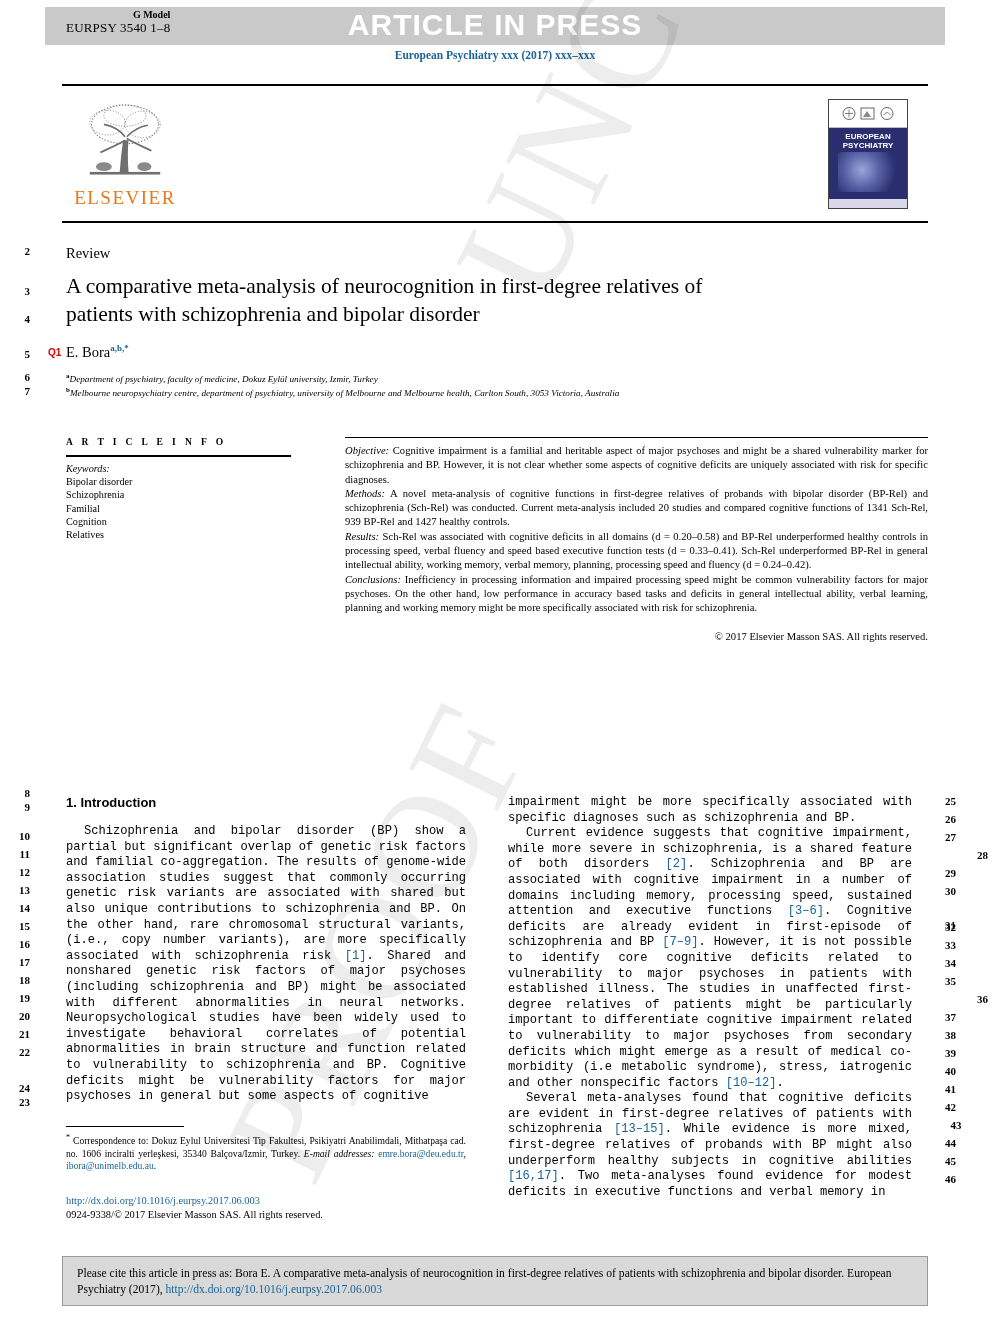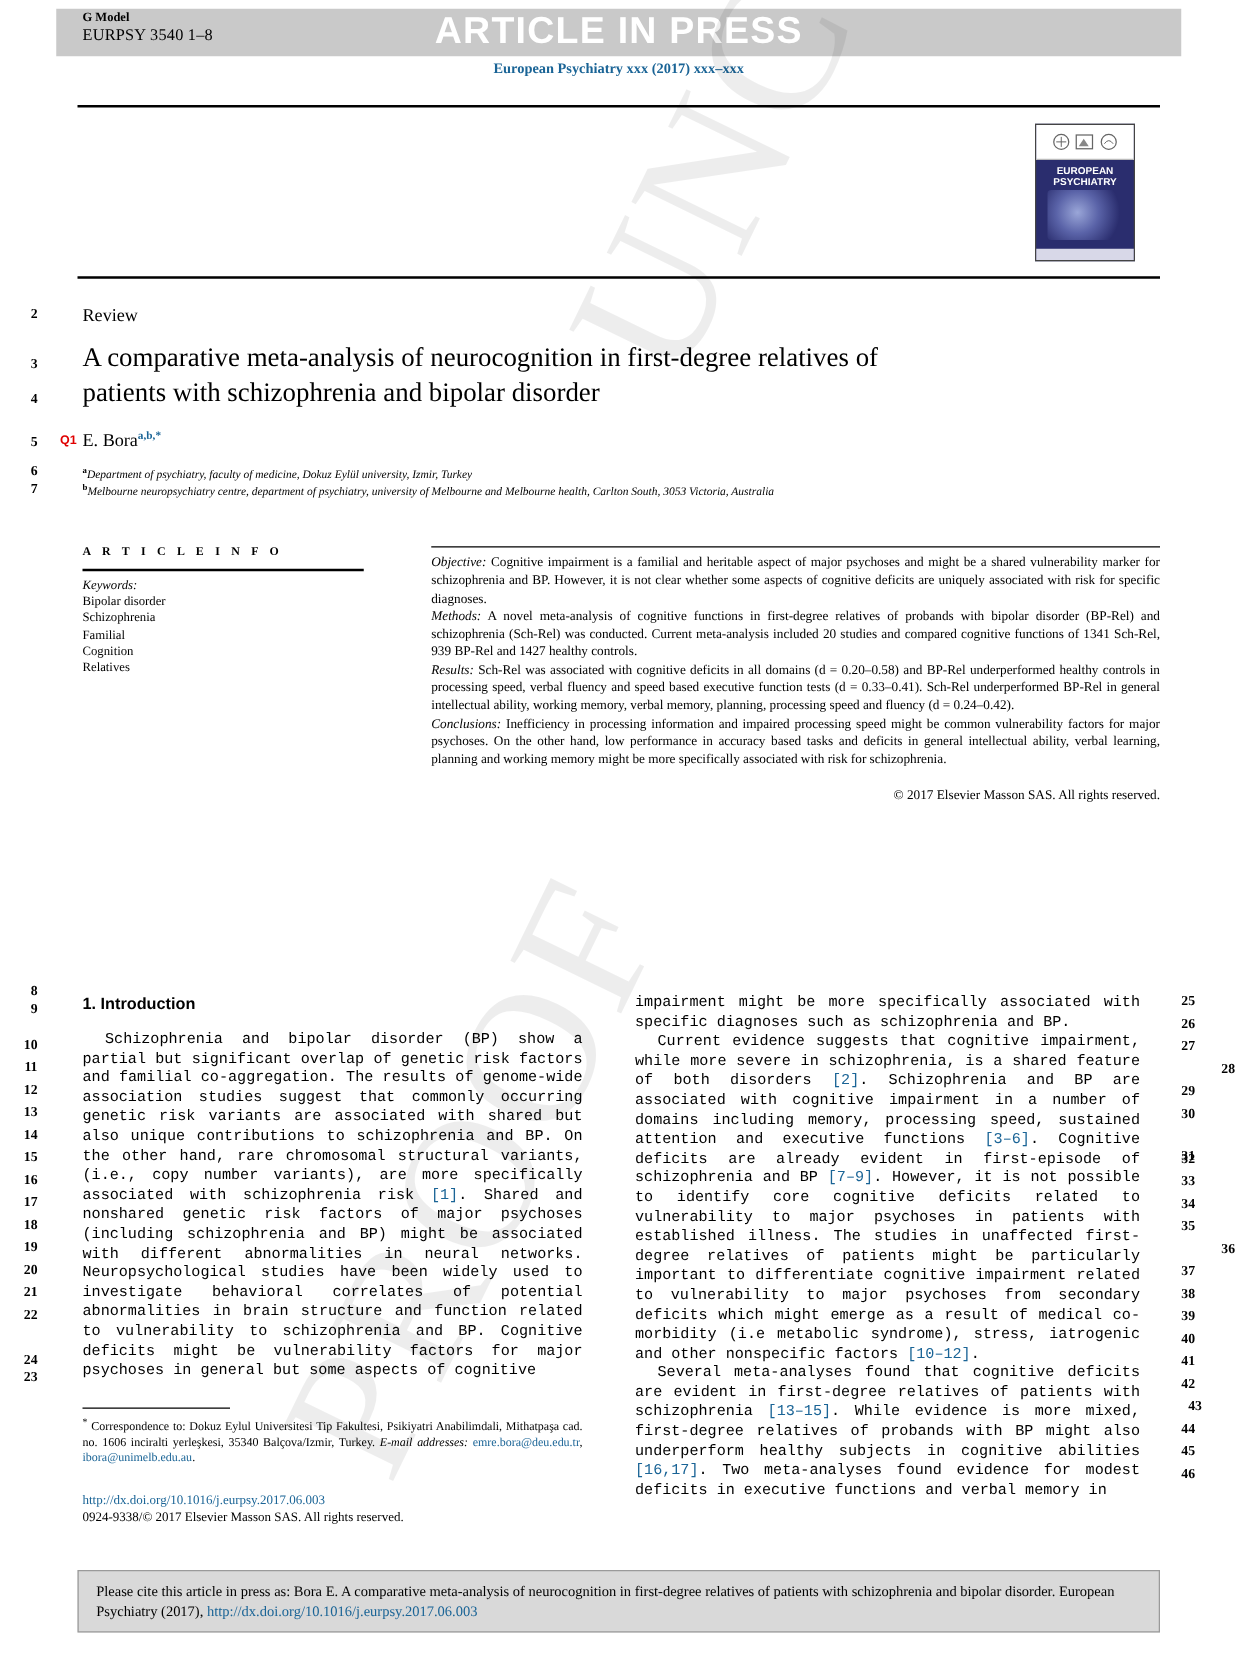--- a/index.html
+++ b/index.html
@@ -42,20 +42,21 @@
     left: 45px; top: 7px;
     width: 900px; height: 38px;
     background: #c9c9c9;
   }
   #gmodel {
     position: absolute;
     left: 66px; top: 9px;
     font-size: 10px; font-weight: bold;
     line-height: 12.5px;
     font-family: "Liberation Serif", serif;
+    text-align: right;
   }
   #gmodel .l2 { font-size: 13px; font-weight: normal; letter-spacing:.2px;}
   #aip {
     position: absolute;
     left: 180px; top: 8px;
     width: 630px;
     text-align: center;
     font-size: 30px;
     font-weight: bold;
     color: #ffffff;
@@ -308,20 +309,39 @@
 <div id="hdr-band"></div>
 <div id="gmodel">
   <div>G Model</div>
   <div class="l2">EURPSY 3540 1–8</div>
 </div>
 <div id="aip">ARTICLE IN PRESS</div>
 <div id="runhead">European Psychiatry xxx (2017) xxx–xxx</div>
 
 <div id="masthead">
 
+  <div id="mast-left">
+    <svg id="elsevier-tree" viewBox="0 0 100 100">
+      <g fill="#6f6f6f">
+        <ellipse cx="50" cy="30" rx="38" ry="22" fill="none" stroke="#7a7a7a" stroke-width="1.2" stroke-dasharray="1.5 2"></ellipse>
+        <ellipse cx="30" cy="28" rx="20" ry="14" fill="none" stroke="#7a7a7a" stroke-width="1" stroke-dasharray="1.2 2"></ellipse>
+        <ellipse cx="70" cy="30" rx="20" ry="15" fill="none" stroke="#7a7a7a" stroke-width="1" stroke-dasharray="1.2 2"></ellipse>
+        <ellipse cx="50" cy="20" rx="24" ry="12" fill="none" stroke="#7a7a7a" stroke-width="1" stroke-dasharray="1.2 2"></ellipse>
+        <path d="M48 48 C46 60 45 72 44 84 L54 84 C53 70 53 58 54 48 Z" fill="#6f6f6f"></path>
+        <path d="M50 48 C40 54 30 58 22 62" stroke="#6f6f6f" stroke-width="2" fill="none"></path>
+        <path d="M52 46 C62 52 72 56 80 60" stroke="#6f6f6f" stroke-width="2" fill="none"></path>
+        <path d="M50 44 C44 36 36 32 26 30" stroke="#6f6f6f" stroke-width="1.8" fill="none"></path>
+        <path d="M52 44 C60 36 68 32 76 31" stroke="#6f6f6f" stroke-width="1.8" fill="none"></path>
+        <rect x="10" y="84" width="80" height="3" fill="#6f6f6f"></rect>
+        <ellipse cx="26" cy="78" rx="9" ry="5" fill="#8a8a8a"></ellipse>
+        <ellipse cx="72" cy="78" rx="8" ry="5" fill="#8a8a8a"></ellipse>
+      </g>
+    </svg>
+    <div id="elsevier-word">ELSEVIER</div>
+  </div>
 
 
   <div id="mast-right">
     <div id="cover">
       <div class="cov-top">
         <svg class="cov-logos" viewBox="0 0 58 17">
           <circle cx="10" cy="8.5" r="6" fill="none" stroke="#666" stroke-width="1"></circle>
           <path d="M6 8.5 h8 M10 4.5 v8" stroke="#666" stroke-width=".8"></path>
           <rect x="22" y="3" width="13" height="11" fill="none" stroke="#666" stroke-width="1"></rect>
           <path d="M24 12 l4-6 4 6" fill="#888"></path>

